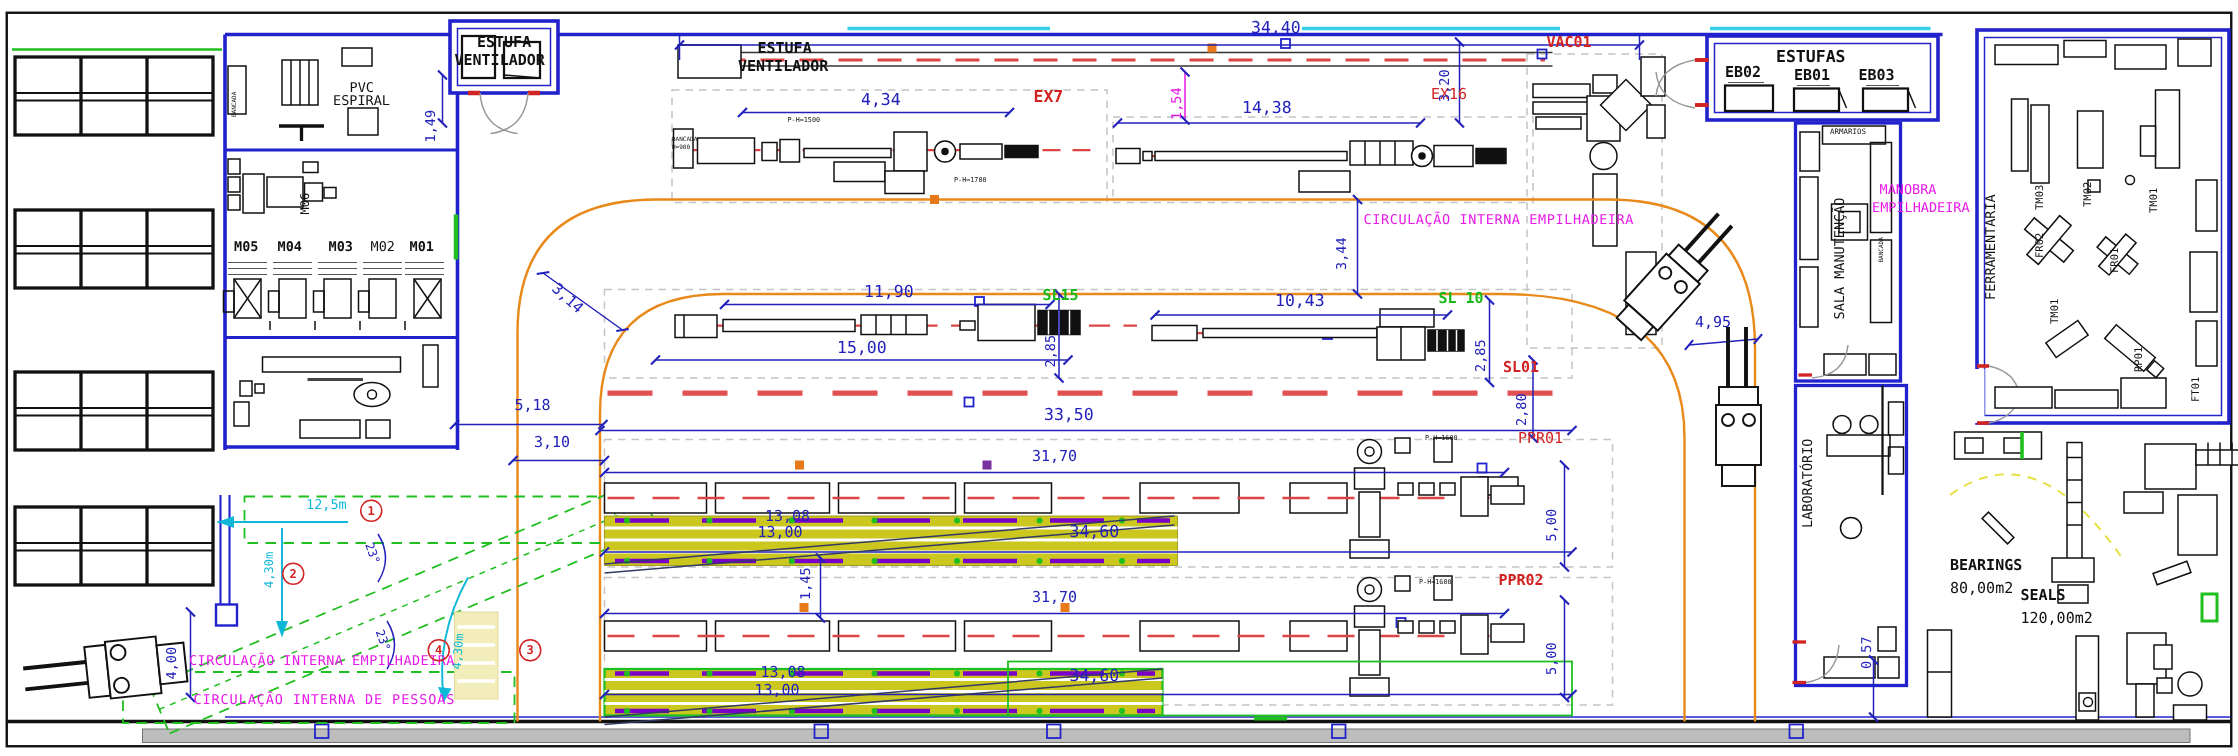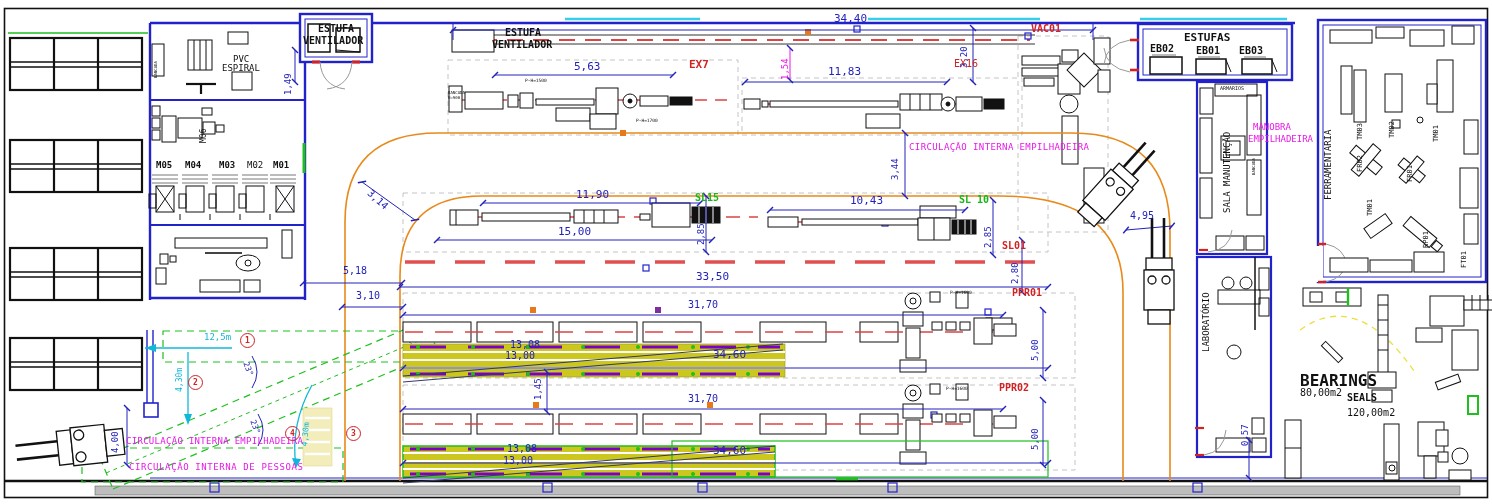--- a/index.html
+++ b/index.html
@@ -616,24 +616,24 @@
 
 <div id="labels">
       <div class="lbl" style="left: 318px; top: 24px; font-size: 10px; color: rgb(17, 17, 17); font-weight: bold;">ESTUFA</div>
       <div class="lbl" style="left: 303px; top: 36px; font-size: 10px; color: rgb(17, 17, 17); font-weight: bold;">VENTILADOR</div>
       <div class="lbl" style="left: 233px; top: 55px; font-size: 9px; color: rgb(17, 17, 17);">PVC</div>
       <div class="lbl" style="left: 222px; top: 64px; font-size: 9px; color: rgb(17, 17, 17);">ESPIRAL</div>
       <div class="lbl" style="left: 284px; top: 95px; font-size: 9px; color: rgb(34, 34, 187); transform: rotate(-90deg); transform-origin: 0px 0px;">1,49</div>
       <div class="lbl" style="left: 505px; top: 28px; font-size: 10px; color: rgb(17, 17, 17); font-weight: bold;">ESTUFA</div>
       <div class="lbl" style="left: 492px; top: 40px; font-size: 10px; color: rgb(17, 17, 17); font-weight: bold;">VENTILADOR</div>
       <div class="lbl" style="left: 834px; top: 13px; font-size: 11px; color: rgb(34, 34, 187);">34,40</div>
-      <div class="lbl" style="left: 574px; top: 61px; font-size: 11px; color: rgb(34, 34, 187);">5,63</div>
+      <div class="lbl" style="left: 574px; top: 61px; font-size: 11px; color: rgb(34, 34, 187);">4,34</div>
       <div class="lbl" style="left: 689px; top: 59px; font-size: 11px; color: rgb(210, 34, 34); font-weight: bold;">EX7</div>
       <div class="lbl" style="left: 781px; top: 80px; font-size: 9px; color: rgb(232, 24, 232); transform: rotate(-90deg); transform-origin: 0px 0px;">1,54</div>
-      <div class="lbl" style="left: 828px; top: 66px; font-size: 11px; color: rgb(34, 34, 187);">11,83</div>
+      <div class="lbl" style="left: 828px; top: 66px; font-size: 11px; color: rgb(34, 34, 187);">14,38</div>
       <div class="lbl" style="left: 954px; top: 59px; font-size: 10px; color: rgb(210, 34, 34); font-weight: normal;">EX16</div>
       <div class="lbl" style="left: 960px; top: 68px; font-size: 9px; color: rgb(34, 34, 187); transform: rotate(-90deg); transform-origin: 0px 0px;">3,20</div>
       <div class="lbl" style="left: 1031px; top: 24px; font-size: 10px; color: rgb(210, 34, 34); font-weight: bold;">VAC01</div>
       <div class="lbl" style="left: 1184px; top: 32px; font-size: 11px; color: rgb(17, 17, 17); font-weight: bold;">ESTUFAS</div>
       <div class="lbl" style="left: 1150px; top: 44px; font-size: 10px; color: rgb(17, 17, 17); font-weight: bold;">EB02</div>
       <div class="lbl" style="left: 1196px; top: 46px; font-size: 10px; color: rgb(17, 17, 17); font-weight: bold;">EB01</div>
       <div class="lbl" style="left: 1239px; top: 46px; font-size: 10px; color: rgb(17, 17, 17); font-weight: bold;">EB03</div>
       <div class="lbl" style="left: 1220px; top: 86px; font-size: 5px; color: rgb(17, 17, 17);">ARMARIOS</div>
       <div class="lbl" style="left: 1223px; top: 213px; font-size: 9px; color: rgb(17, 17, 17); transform: rotate(-90deg); transform-origin: 0px 0px;">SALA MANUTENÇÃO</div>
       <div class="lbl" style="left: 1253px; top: 123px; font-size: 9px; color: rgb(232, 24, 232);">MANOBRA</div>
@@ -656,21 +656,21 @@
       <div class="lbl" style="left: 697px; top: 245px; font-size: 9px; color: rgb(34, 34, 187); transform: rotate(-90deg); transform-origin: 0px 0px;">2,85</div>
       <div class="lbl" style="left: 558px; top: 226px; font-size: 11px; color: rgb(34, 34, 187);">15,00</div>
       <div class="lbl" style="left: 850px; top: 195px; font-size: 11px; color: rgb(34, 34, 187);">10,43</div>
       <div class="lbl" style="left: 959px; top: 195px; font-size: 10px; color: rgb(24, 184, 24); font-weight: bold;">SL 10</div>
       <div class="lbl" style="left: 984px; top: 248px; font-size: 9px; color: rgb(34, 34, 187); transform: rotate(-90deg); transform-origin: 0px 0px;">2,85</div>
       <div class="lbl" style="left: 1002px; top: 241px; font-size: 10px; color: rgb(210, 34, 34); font-weight: bold;">SL01</div>
       <div class="lbl" style="left: 1011px; top: 284px; font-size: 9px; color: rgb(34, 34, 187); transform: rotate(-90deg); transform-origin: 0px 0px;">2,80</div>
       <div class="lbl" style="left: 696px; top: 271px; font-size: 11px; color: rgb(34, 34, 187);">33,50</div>
       <div class="lbl" style="left: 343px; top: 266px; font-size: 10px; color: rgb(34, 34, 187);">5,18</div>
       <div class="lbl" style="left: 356px; top: 291px; font-size: 10px; color: rgb(34, 34, 187);">3,10</div>
-      <div class="lbl" style="left: 1012px; top: 288px; font-size: 10px; color: rgb(210, 34, 34); font-weight: bold;">PPR01</div>
+      <div class="lbl" style="left: 1012px; top: 288px; font-size: 10px; color: rgb(210, 34, 34); font-weight: normal;">PPR01</div>
       <div class="lbl" style="left: 688px; top: 300px; font-size: 10px; color: rgb(34, 34, 187);">31,70</div>
       <div class="lbl" style="left: 510px; top: 340px; font-size: 10px; color: rgb(34, 34, 187);">13,08</div>
       <div class="lbl" style="left: 505px; top: 351px; font-size: 10px; color: rgb(34, 34, 187);">13,00</div>
       <div class="lbl" style="left: 713px; top: 349px; font-size: 11px; color: rgb(34, 34, 187);">34,60</div>
       <div class="lbl" style="left: 1031px; top: 361px; font-size: 9px; color: rgb(34, 34, 187); transform: rotate(-90deg); transform-origin: 0px 0px;">5,00</div>
       <div class="lbl" style="left: 534px; top: 400px; font-size: 9px; color: rgb(34, 34, 187); transform: rotate(-90deg); transform-origin: 0px 0px;">1,45</div>
       <div class="lbl" style="left: 999px; top: 383px; font-size: 10px; color: rgb(210, 34, 34); font-weight: bold;">PPR02</div>
       <div class="lbl" style="left: 688px; top: 394px; font-size: 10px; color: rgb(34, 34, 187);">31,70</div>
       <div class="lbl" style="left: 507px; top: 444px; font-size: 10px; color: rgb(34, 34, 187);">13,08</div>
       <div class="lbl" style="left: 503px; top: 456px; font-size: 10px; color: rgb(34, 34, 187);">13,00</div>
@@ -684,21 +684,21 @@
       <div class="lbl" style="left: 200px; top: 143px; font-size: 8px; color: rgb(17, 17, 17); transform: rotate(-90deg); transform-origin: 0px 0px;">M06</div>
       <div class="lbl" style="left: 204px; top: 333px; font-size: 9px; color: rgb(16, 184, 216);">12,5m</div>
       <div class="lbl" style="left: 176px; top: 392px; font-size: 8px; color: rgb(16, 184, 216); transform: rotate(-90deg); transform-origin: 0px 0px;">4,30m</div>
       <div class="lbl" style="left: 249px; top: 361px; font-size: 8px; color: rgb(34, 34, 187); transform: rotate(70deg); transform-origin: 0px 0px;">23°</div>
       <div class="lbl" style="left: 256px; top: 419px; font-size: 8px; color: rgb(34, 34, 187); transform: rotate(70deg); transform-origin: 0px 0px;">23°</div>
       <div class="lbl" style="left: 301px; top: 446px; font-size: 8px; color: rgb(16, 184, 216); transform: rotate(-85deg); transform-origin: 0px 0px;">4,30m</div>
       <div class="lbl" style="left: 111px; top: 453px; font-size: 9px; color: rgb(34, 34, 187); transform: rotate(-90deg); transform-origin: 0px 0px;">4,00</div>
       <div class="lbl" style="left: 126px; top: 437px; font-size: 9px; color: rgb(232, 24, 232); letter-spacing: 0.3px;">CIRCULAÇÃO INTERNA EMPILHADEIRA</div>
       <div class="lbl" style="left: 129px; top: 463px; font-size: 9px; color: rgb(232, 24, 232); letter-spacing: 0.6px;">CIRCULAÇÃO INTERNA DE PESSOAS</div>
       <div class="lbl" style="left: 1202px; top: 352px; font-size: 9px; color: rgb(17, 17, 17); transform: rotate(-90deg); transform-origin: 0px 0px;">LABORATÓRIO</div>
-      <div class="lbl" style="left: 1300px; top: 373px; font-size: 16px; color: rgb(17, 17, 17); font-weight: bold;">BEARINGS</div>
+      <div class="lbl" style="left: 1300px; top: 373px; font-size: 10px; color: rgb(17, 17, 17); font-weight: bold;">BEARINGS</div>
       <div class="lbl" style="left: 1300px; top: 388px; font-size: 10px; color: rgb(17, 17, 17);">80,00m2</div>
       <div class="lbl" style="left: 1347px; top: 393px; font-size: 10px; color: rgb(17, 17, 17); font-weight: bold;">SEALS</div>
       <div class="lbl" style="left: 1347px; top: 408px; font-size: 10px; color: rgb(17, 17, 17);">120,00m2</div>
       <div class="lbl" style="left: 1241px; top: 446px; font-size: 9px; color: rgb(34, 34, 187); transform: rotate(-90deg); transform-origin: 0px 0px;">0,57</div>
       <div class="lbl" style="left: 154px; top: 78px; font-size: 4px; color: rgb(17, 17, 17); transform: rotate(-90deg); transform-origin: 0px 0px;">BANCADA</div>
       <div class="lbl" style="left: 1252px; top: 175px; font-size: 4px; color: rgb(17, 17, 17); transform: rotate(-90deg); transform-origin: 0px 0px;">BANCADA</div>
       <div class="lbl" style="left: 448px; top: 91px; font-size: 4px; color: rgb(17, 17, 17);">BANCADA</div>
       <div class="lbl" style="left: 448px; top: 96px; font-size: 4px; color: rgb(17, 17, 17);">H=900</div>
       <div class="lbl" style="left: 525px; top: 79px; font-size: 4.5px; color: rgb(17, 17, 17);">P-H=1500</div>
       <div class="lbl" style="left: 636px; top: 119px; font-size: 4.5px; color: rgb(17, 17, 17);">P-H=1700</div>

